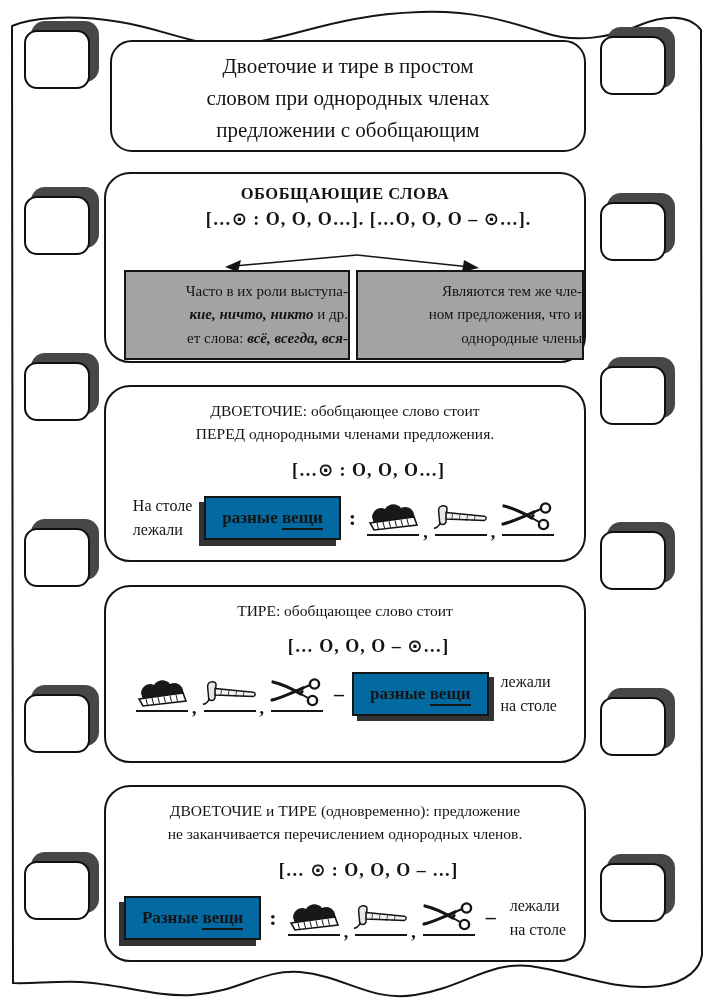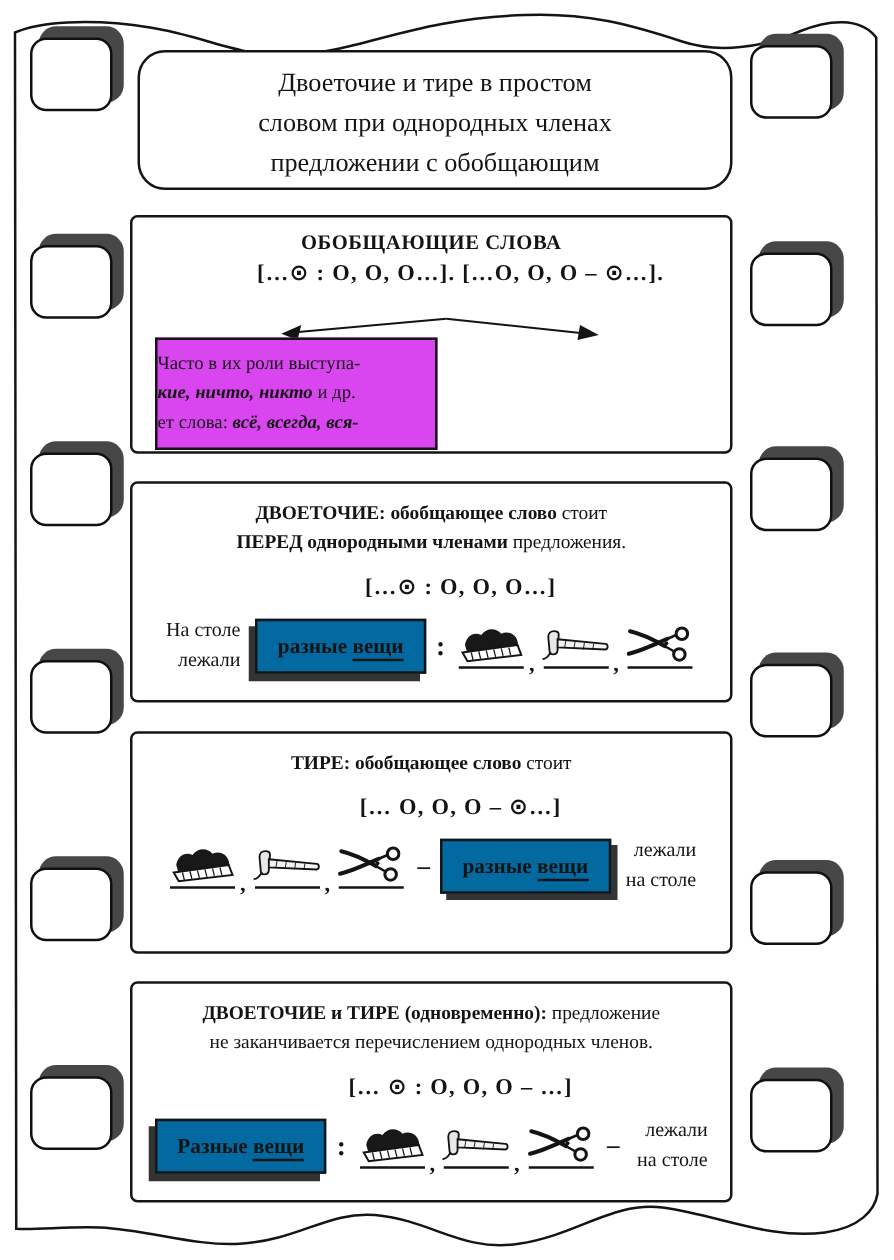--- a/index.html
+++ b/index.html
@@ -1,48 +1,48 @@
 <!DOCTYPE html>
 <html><head>
 <meta charset="utf-8">
 <style>
   html,body{margin:0;padding:0;background:#fff;}
   .sheet{position:relative;width:715px;height:1008px;background:#fff;overflow:hidden;
          font-family:"Liberation Serif","DejaVu Serif",serif;color:#141414;}
   .outline{position:absolute;left:0;top:0;}
   .film{position:absolute;width:62px;height:55px;background:#fff;border:2px solid #101010;
         border-radius:13px;box-shadow:8px -8px 0 1px #474747;}
-  .rule-box{position:absolute;left:104px;width:482px;border:2px solid #151515;border-radius:6px;
+  .rule-box{position:absolute;left:104px;width:482px;border:2px solid #151515;border-radius:26px;
             background:#fff;box-sizing:border-box;}
   .title-box{position:absolute;left:110px;top:40px;width:476px;height:112px;border:2px solid #151515;
              border-radius:22px;background:#fff;box-sizing:border-box;text-align:center;
              font-size:21px;font-weight:normal;line-height:1.52;padding-top:9px;}
-  .b{font-weight:bold;text-align:right;}
+  .b{font-weight:normal;text-align:right;}
   .bi{font-weight:bold;font-style:italic;}
   .heading-line{text-align:center;font-size:15.5px;line-height:1.5;}
   .sec-heading{text-align:center;font-size:16.5px;font-weight:bold;letter-spacing:.5px;padding-top:10px;}
   .subtitle{text-align:center;font-size:15.5px;margin-top:3px;}
   .formula{text-align:center;font-size:18px;font-weight:bold;letter-spacing:1px;
            font-family:"Liberation Serif","DejaVu Sans",serif;padding-left:47px;}
-  .sub-box{position:absolute;border:2px solid #151515;background:#d946ef;box-sizing:border-box;
-           text-align:left;font-size:15px;line-height:1.55;padding-top:8px;}
+  .sub-box{position:absolute;border:2px solid #151515;background:#a3a3a3;box-sizing:border-box;
+           text-align:right;font-size:15px;line-height:1.55;padding-top:8px;}
   .example-row{display:flex;align-items:center;justify-content:center;padding:0 12px;}
   .gen-box{border:2px solid #151515;background:#0369a1;padding:10px 16px;font-size:17px;
            font-weight:bold;white-space:nowrap;}
   .shadow-dl{box-shadow:-5px 6px 0 0 #333;}
   .shadow-dr{box-shadow:5px 5px 0 0 #333;}
   .u{border-bottom:2px solid #151515;padding-bottom:1px;}
   .items-group{display:flex;align-items:flex-end;}
   .item{display:flex;flex-direction:column;align-items:center;width:58px;}
   .item svg{display:block;margin-bottom:2px;}
   .blank{width:52px;height:0;border-bottom:2px solid #151515;}
   .comma{font-weight:bold;font-size:18px;line-height:1;align-self:flex-end;transform:translateY(5px);margin:0 4px 0 1px;}
   .colon-big{font-weight:bold;font-size:22px;margin:0 8px;}
   .dash-big{font-weight:bold;font-size:20px;margin:0 8px;}
-  .subject{font-size:16px;text-align:right;line-height:1.5;}
+  .subject{font-size:16px;text-align:left;line-height:1.5;}
   .arrows{position:absolute;left:0;top:78px;}
 </style>
 </head>
 <body>
 
 <div class="sheet">
 
   <svg class="outline" width="715" height="1008" viewBox="0 0 715 1008">
     <path d="M 12 26 C 30 18 70 14 120 22 C 165 29 195 47 235 44 C 290 41 330 15 420 12
              C 470 10 505 20 545 33 C 575 43 610 38 640 25 C 662 16 688 13 701 30
@@ -78,20 +78,25 @@
       <path d="M251 3 L128 14" stroke="#141414" stroke-width="1.6" fill="none"></path>
       <path d="M251 3 L364 15" stroke="#141414" stroke-width="1.6" fill="none"></path>
       <polygon points="119,15 135,8 132,20" fill="#141414"></polygon>
       <polygon points="373,16 358,8 356,20" fill="#141414"></polygon>
     </svg>
     <div class="sub-box" style="left:18px;top:96px;width:226px;height:90px">
       <div><span>Часто в их роли выступа-</span></div>
       <div><span class="bi">кие, ничто, никто</span><span> и др.</span></div>
       <div><span>ет слова: </span><span class="bi">всё, всегда, вся-</span></div>
     </div>
+    <div class="sub-box" style="left:250px;top:96px;width:228px;height:90px">
+      <div>Являются тем же чле-</div>
+      <div>ном предложения, что и</div>
+      <div>однородные члены</div>
+    </div>
   </div>
 
   <div class="rule-box" style="top:385px;height:177px;padding-top:12px">
     <div class="heading-line"><span class="b">ДВОЕТОЧИЕ: обобщающее слово</span><span> стоит</span></div>
     <div class="heading-line"><span class="b">ПЕРЕД однородными членами</span><span> предложения.</span></div>
     <div class="formula" style="margin-top:13px">[…⊙ : О, О, О…]</div>
     <div class="example-row" style="margin-top:13px">
       <div class="subject" style="margin-right:12px">
         <div>На столе</div>
         <div>лежали</div>

